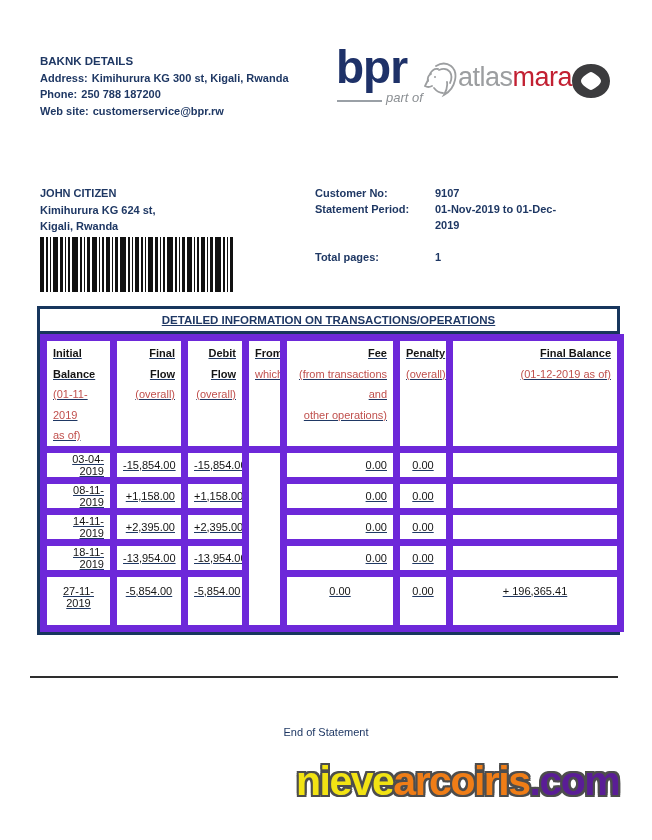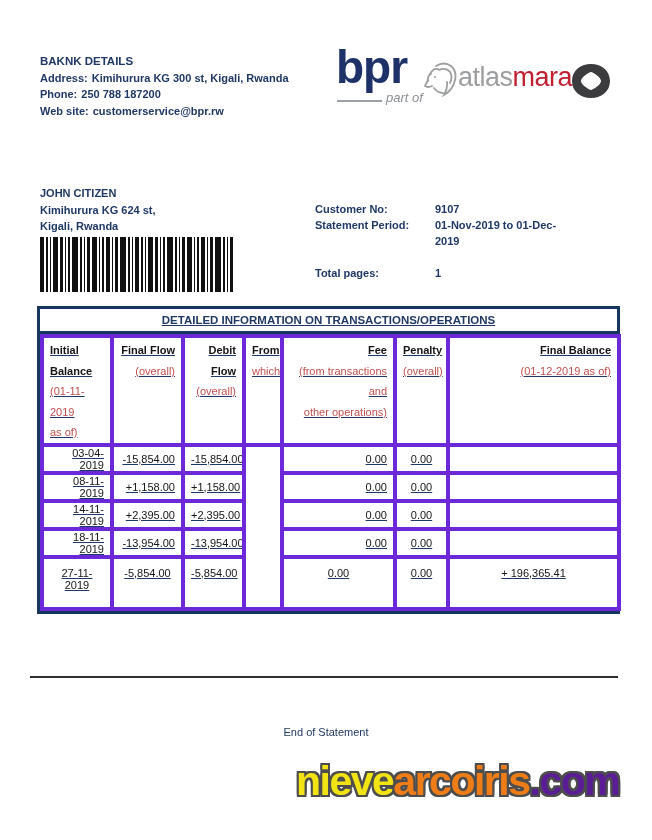--- a/index.html
+++ b/index.html
@@ -19,30 +19,30 @@
   .part-of{position:absolute;left:50px;top:46px;font-size:13px;font-style:italic;color:#8b8f93;font-weight:normal;}
   .lion{position:absolute;left:88px;top:16px;}
   .atlasmara{position:absolute;left:122px;top:20px;font-size:27px;line-height:27px;font-weight:normal;letter-spacing:-0.5px;}
   .atlas{color:#9c9ea0;} .mara{color:#c22032;}
   .ring{position:absolute;left:235px;top:19px;}
   
   .recipient{position:absolute;left:40px;top:185px;font-size:11px;line-height:16.5px;font-weight:bold;color:#1f3864;}
   .barcode{position:absolute;left:40px;top:237px;}
   
   .meta{position:absolute;left:315px;top:185px;display:grid;grid-template-columns:120px 126px;
-        font-size:11px;line-height:16px;font-weight:bold;color:#1f3864;row-gap:0;margin-top:16px;}
+        font-size:11px;line-height:16px;font-weight:bold;color:#1f3864;row-gap:0;}
   .meta .lbl{grid-column:1;}
   .meta .val{grid-column:2;}
   .meta .spacer{grid-column:1 / span 2;height:16px;}
   
   .tbl-wrap{position:absolute;left:37px;top:306px;width:577px;border:3px solid #17365d;background:#fff;text-decoration:underline;}
   .tbl-title{height:22px;line-height:22px;text-align:center;font-weight:bold;font-size:11.5px;
              color:#1f3864;border-bottom:3px solid #17365d;}
   table.stmt{border-collapse:collapse;width:100%;table-layout:fixed;font-size:11px;}
-  .stmt td{border:4px solid #6d28d9;padding:0 6px;color:#141414;overflow:hidden;}
+  .stmt td{border:7px solid #6d28d9;padding:0 6px;color:#141414;overflow:hidden;}
   .stmt tr.hdr td{vertical-align:top;padding-top:2px;height:66px;}
   .stmt tr.hdr div{line-height:20.5px;}
   .h-main{font-weight:bold;color:#141414;}
   .h-sub{color:#c0504d;font-weight:normal;}
   .c0h{text-align:left;} .c1h,.c2h,.c4h,.c6h{text-align:right;} .c3h,.c5h{text-align:center;margin-top:28px;}
   .stmt td.num{text-align:right;font-weight:normal;}
   .stmt td.cen{text-align:center;font-weight:normal;}
   .stmt tr.r0 td{height:23px;} .stmt tr.r1 td{height:23px;}
   .stmt tr.r2 td{height:21px;} .stmt tr.r3 td{height:21px;}
   .stmt tr.r4 td{height:40px;vertical-align:top;padding-top:8px;text-align:center;}

